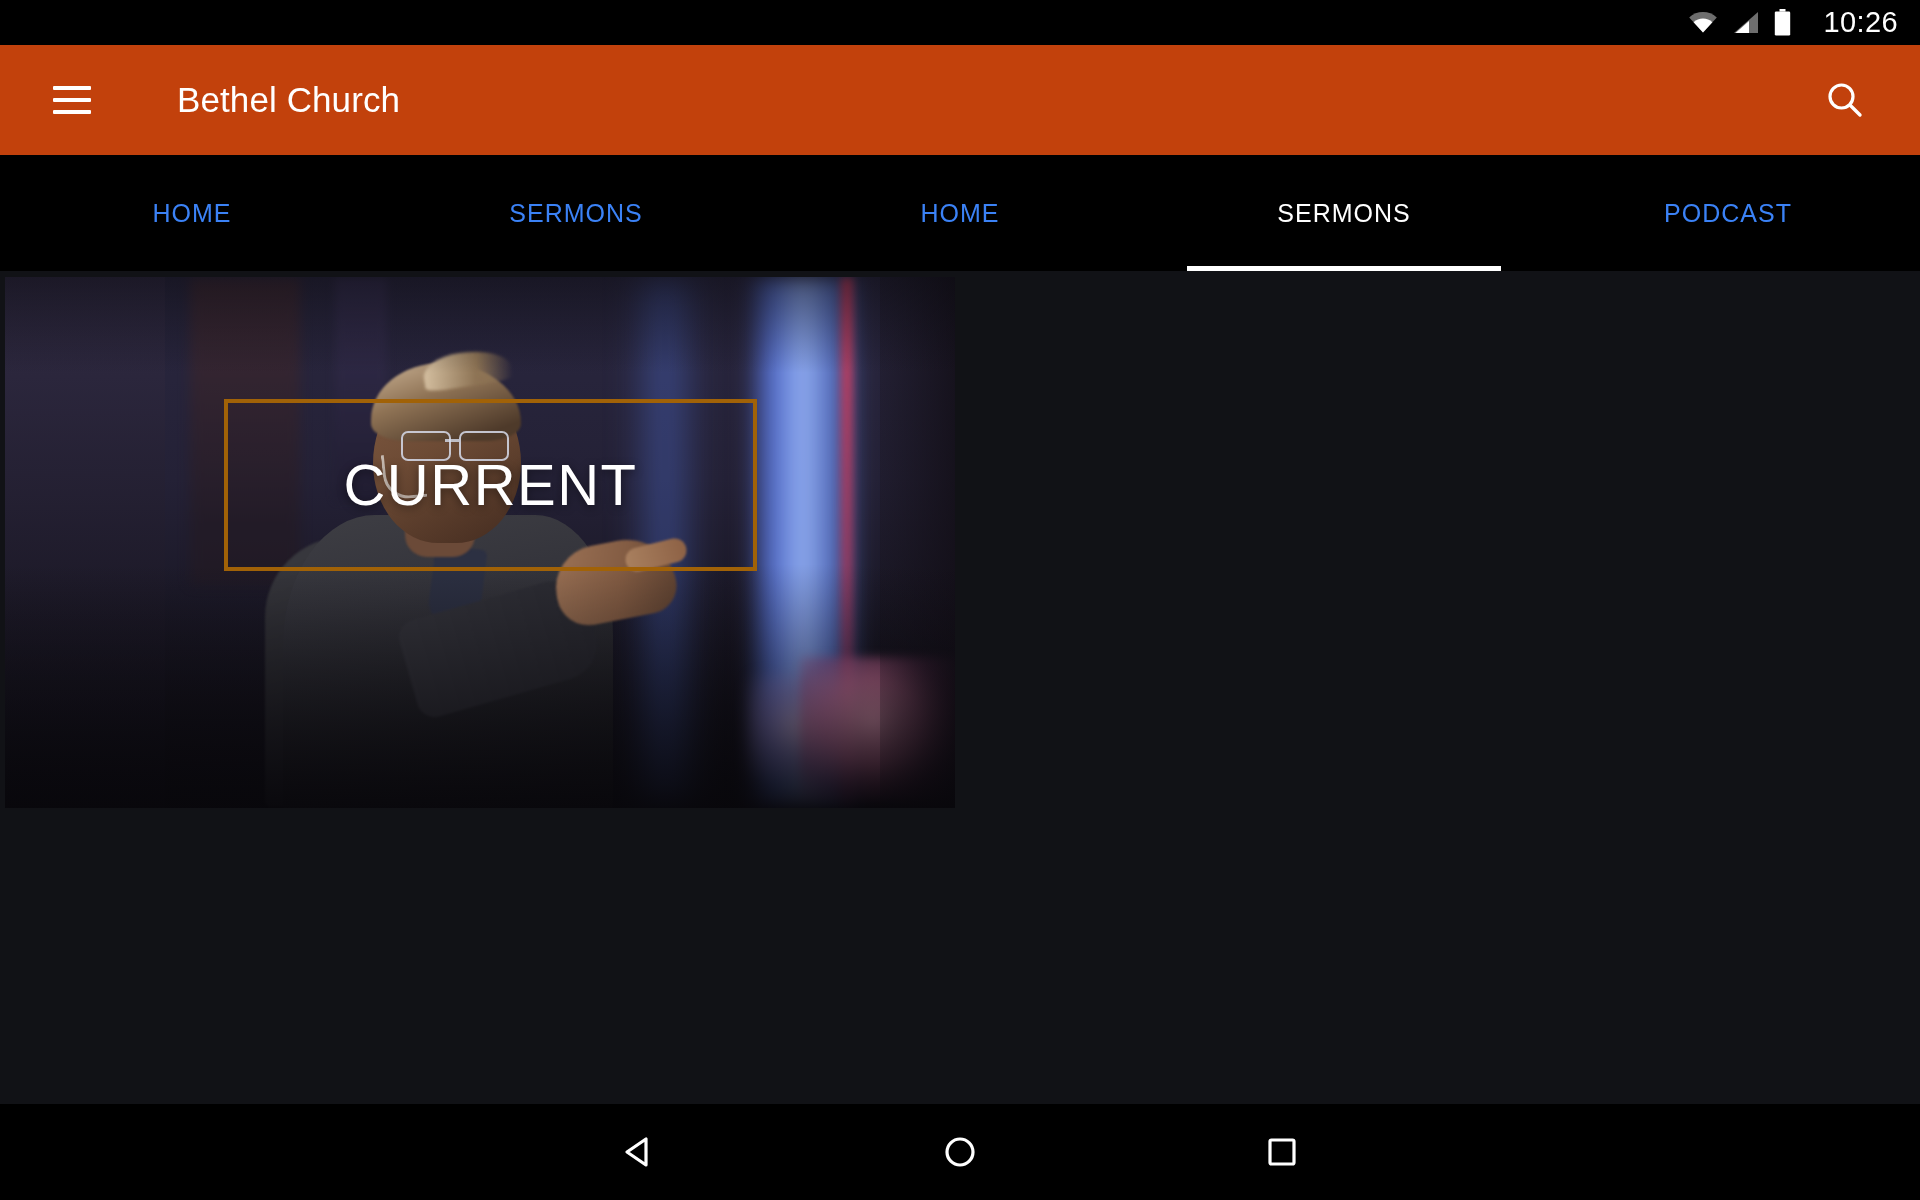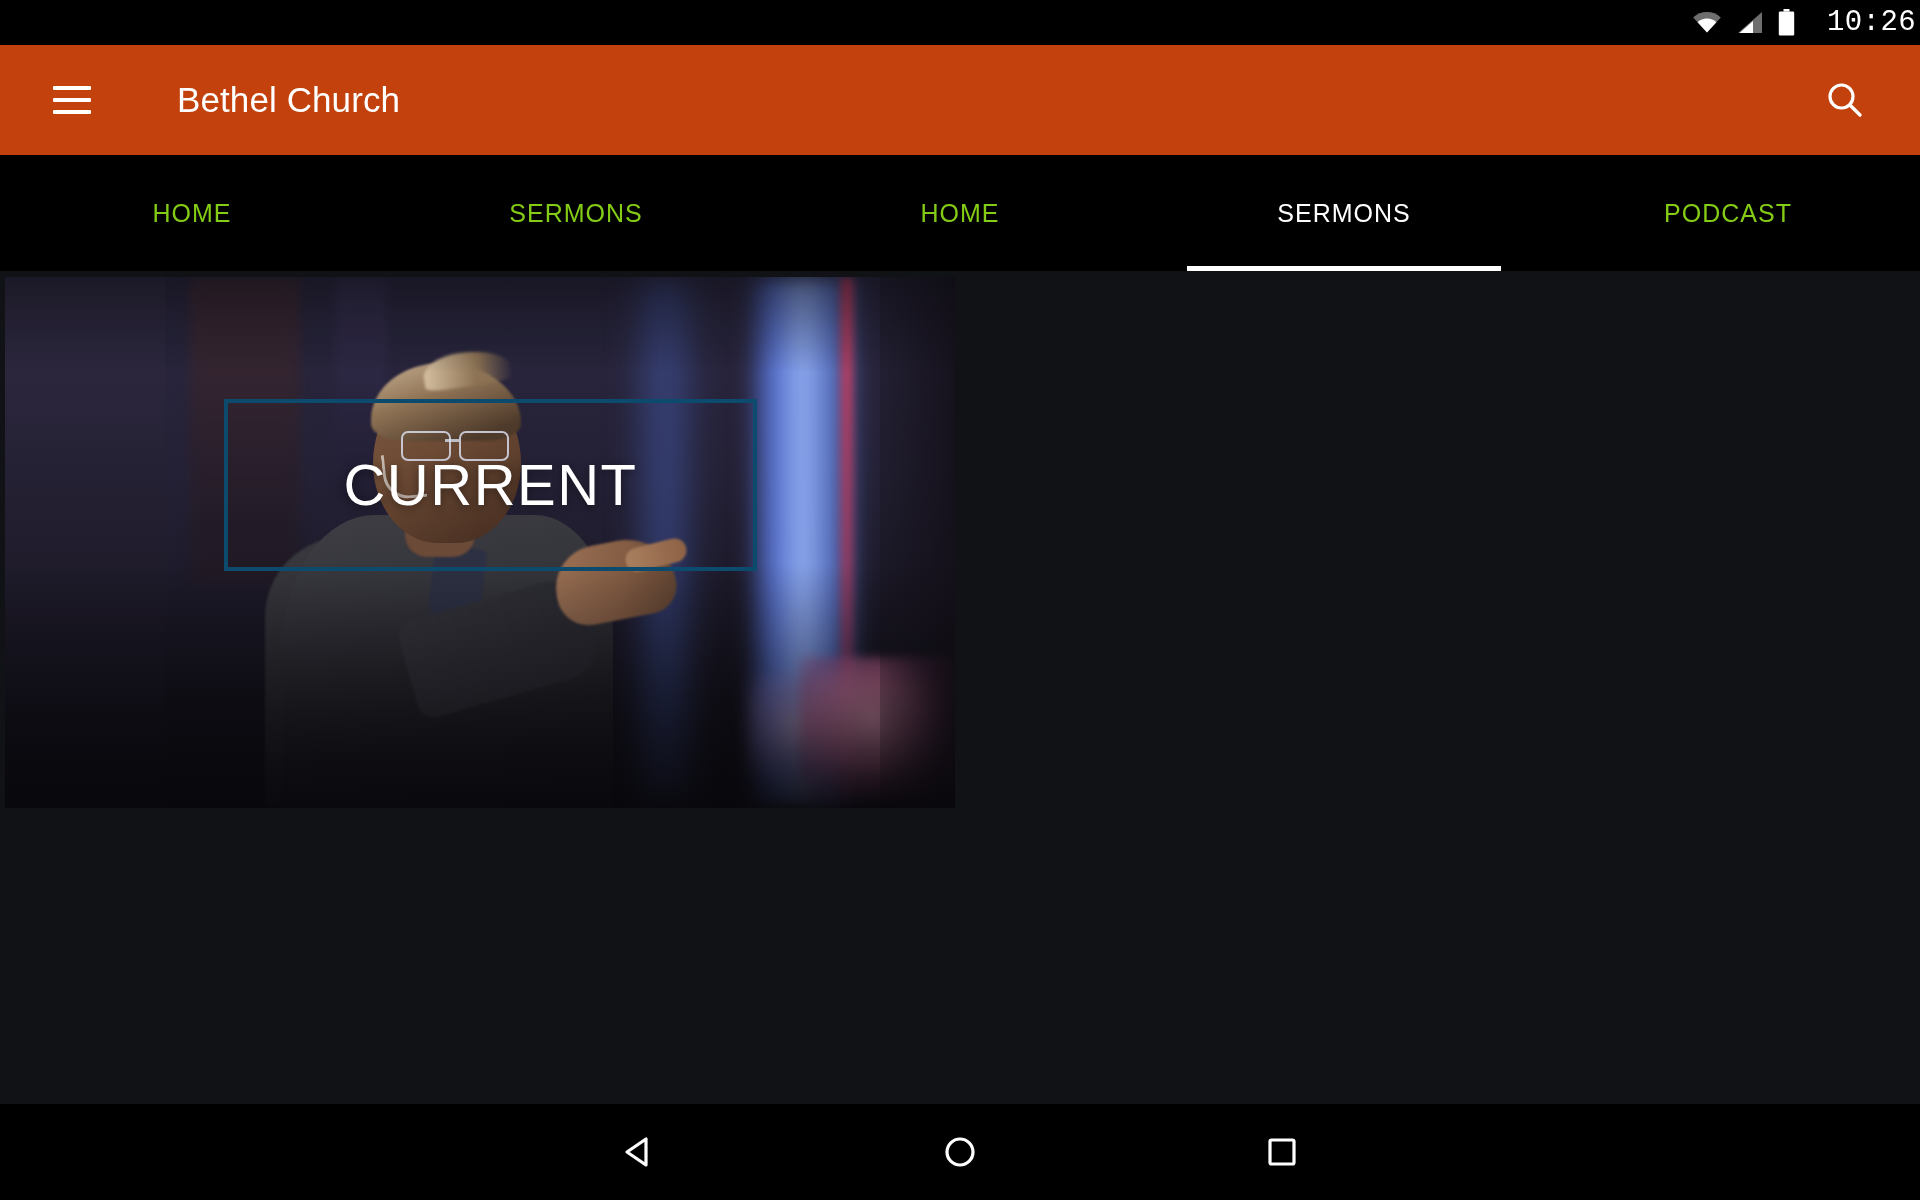--- a/index.html
+++ b/index.html
@@ -8,21 +8,21 @@
     background:#000;
     font-family:"Liberation Sans", sans-serif;
     overflow:hidden;
   }
   #screen { position:relative; width:1920px; height:1200px; background:#000; }
 
   
   .statusbar{
     position:absolute; top:0; left:0; width:1920px; height:45px;
     background:#000; display:flex; align-items:center;
-    justify-content:flex-end; padding-right:4px; gap:0;font-family:Liberation Mono, monospace;
+    justify-content:flex-end; padding-right:22px; gap:0;
   }
   .sb-icons{ display:flex; align-items:center; gap:14px; }
   .sb-time{
     color:#fff; font-size:29px; letter-spacing:0.4px;
     margin-left:18px; line-height:1; font-weight:400;
   }
 
   
   .appbar{
     position:absolute; top:45px; left:0; width:1920px; height:110px;
@@ -47,21 +47,21 @@
   
   .tabbar{
     position:absolute; top:155px; left:0; width:1920px; height:116px;
     background:#000; display:flex;
   }
   .tab{
     flex:1 1 0; display:flex; align-items:center; justify-content:center;
     position:relative; cursor:pointer; user-select:none;
   }
   .tab span{
-    font-size:25px; letter-spacing:1.0px; font-weight:400; color:#84cc16;
+    font-size:25px; letter-spacing:1.0px; font-weight:400; color:#3b82f6;
   }
   .tab.active span{ color:#ffffff; font-weight:500; }
   .tab.active .indicator{
     position:absolute; bottom:0; left:9%; width:82%; height:5px;
     background:#ffffff;
   }
 
   
   .content{
     position:absolute; top:271px; left:0; width:1920px; height:833px;
@@ -224,21 +224,21 @@
   }
   .collar{
     position:absolute; left:176px; top:200px; width:52px; height:78px;
     background:#2c3042; transform:rotate(7deg);
     border-radius:6px 6px 22px 22px; filter:blur(1px);
   }
 
   
   .title-box{
     position:absolute; left:219px; top:122px; width:533px; height:172px;
-    border:4px solid #0c4a6e;
+    border:4px solid #a16207;
     display:flex; flex-direction:column; align-items:center;
     justify-content:center; gap:0;
   }
   .title-box .line{
     color:#ffffff; font-size:58px; font-weight:400; letter-spacing:1.5px;
     line-height:1.22; text-align:center; white-space:nowrap;
     text-shadow:0 2px 10px rgba(0,0,0,.45);
   }
 
   

